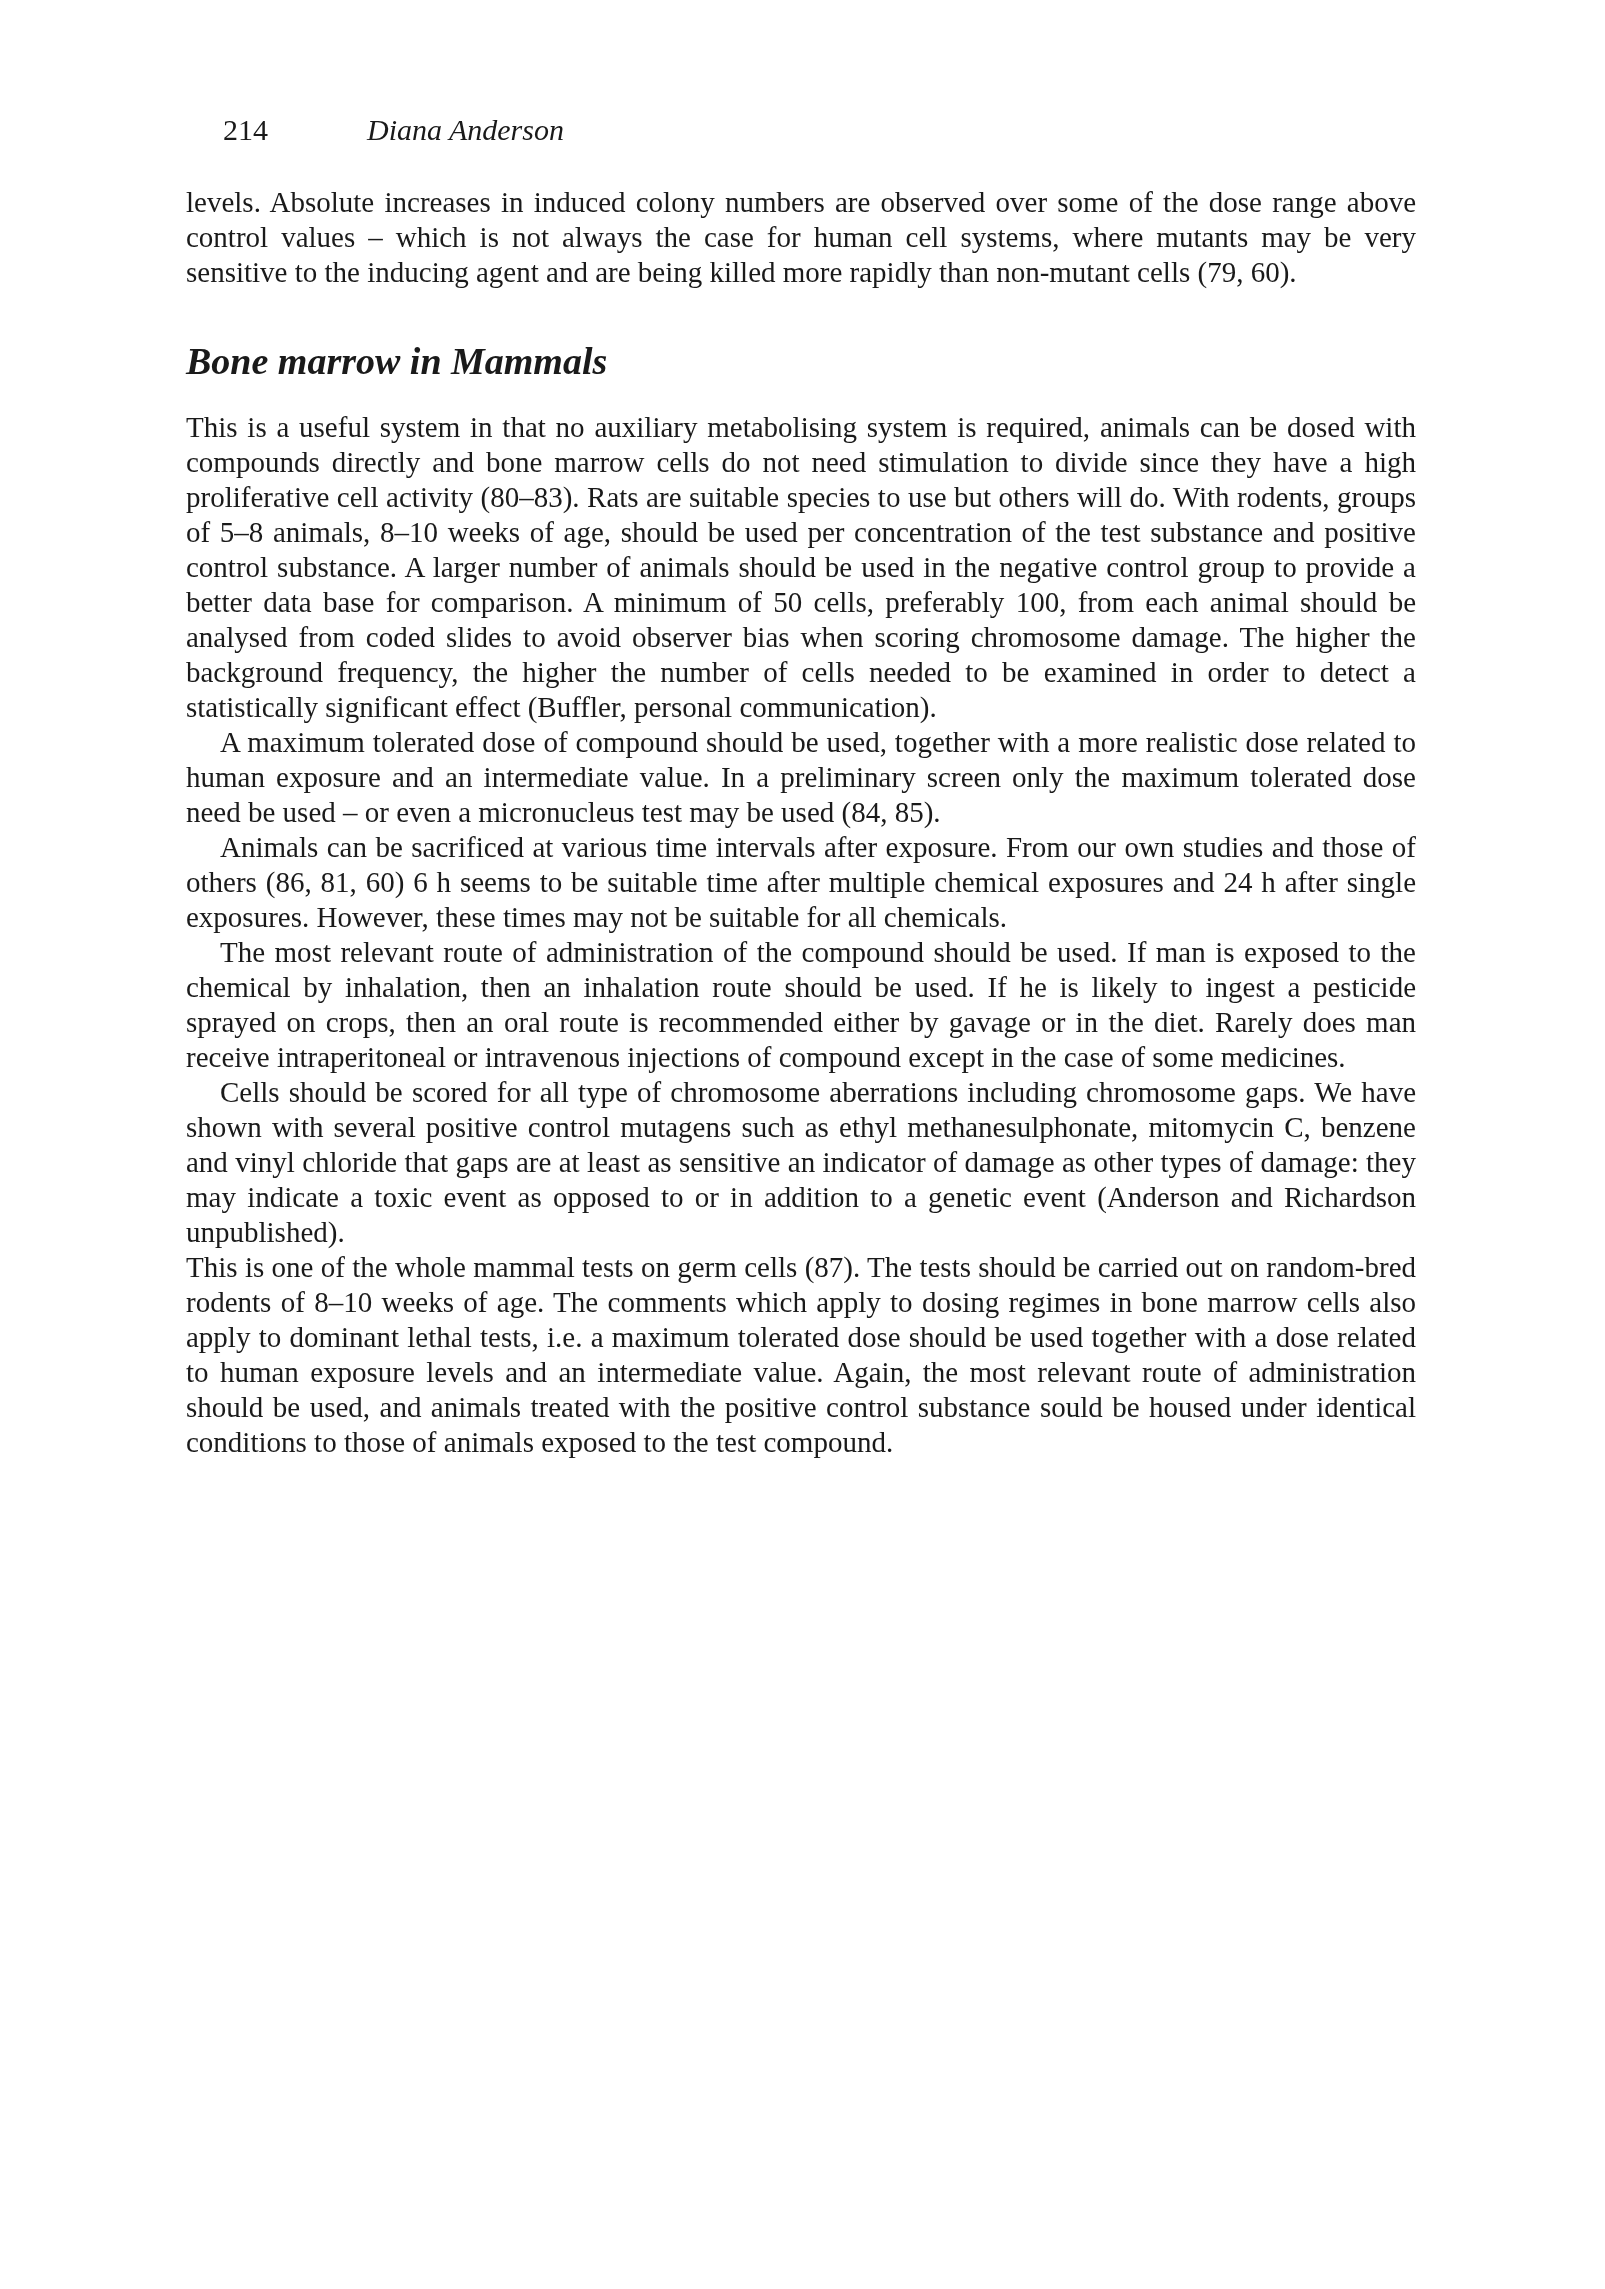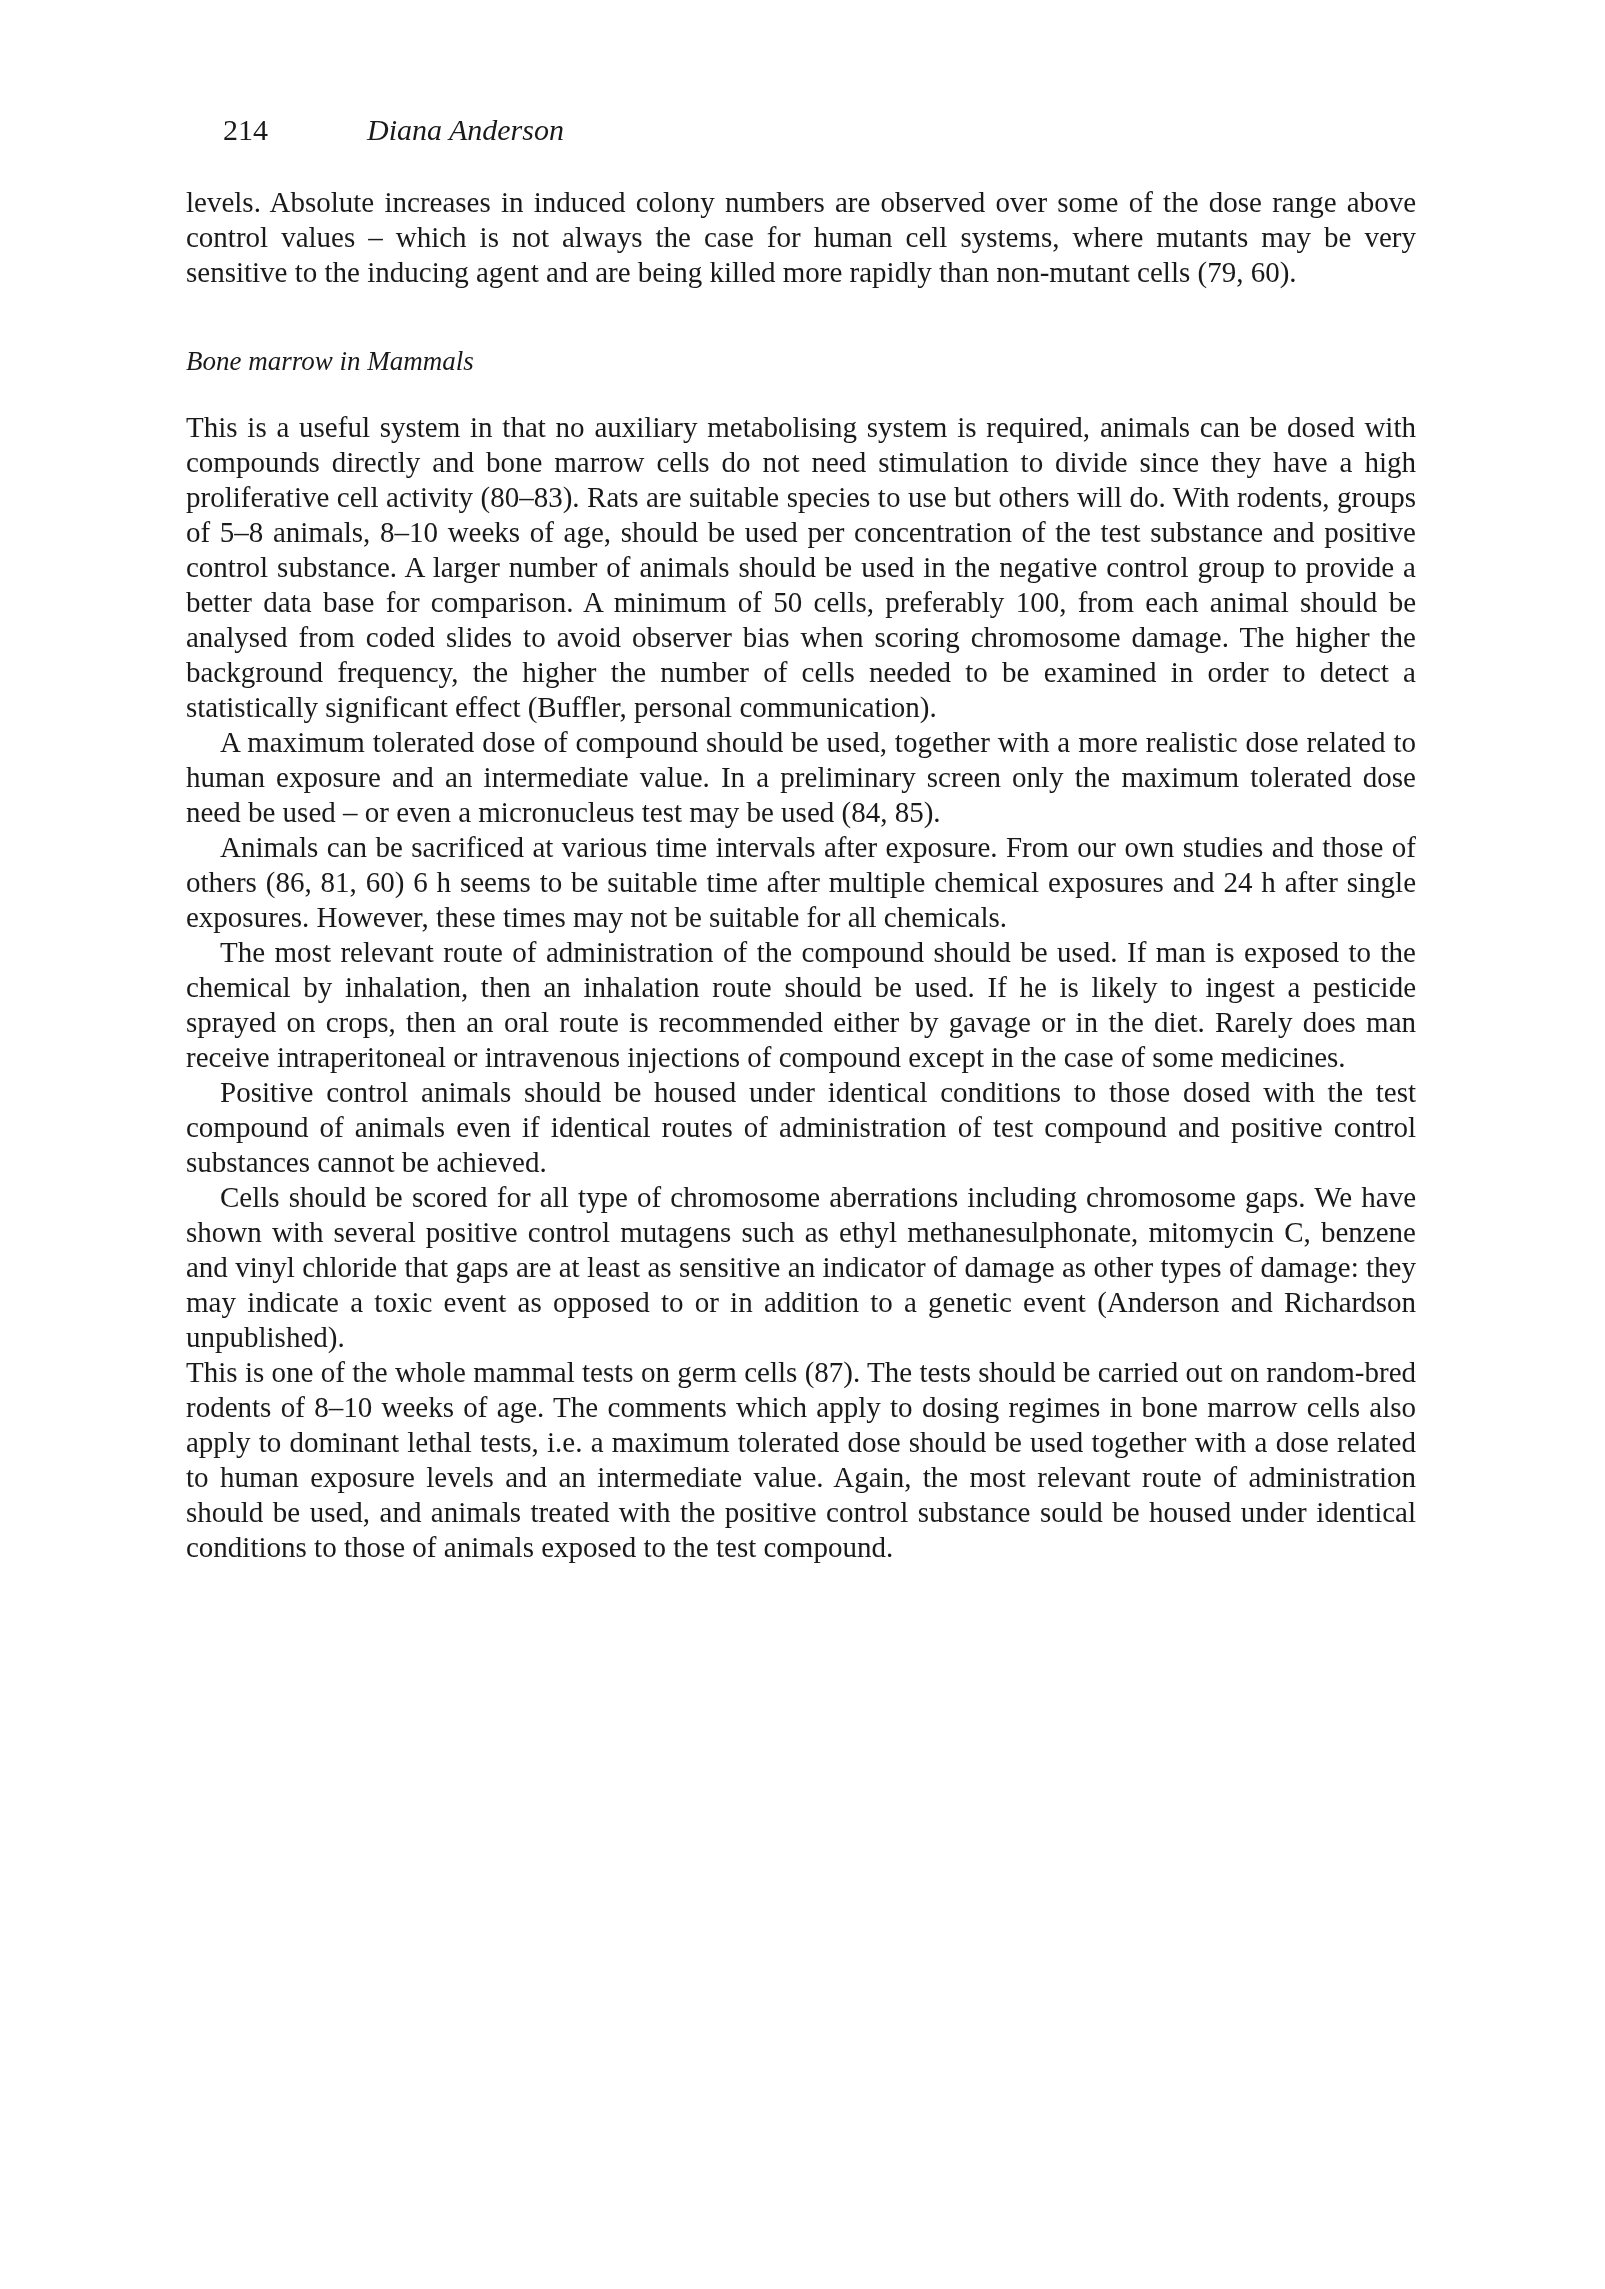--- a/index.html
+++ b/index.html
@@ -45,23 +45,23 @@
     hyphens: manual;
   }
   p.indent {
     text-indent: 34px;
   }
   p.first-in-section {
     text-indent: 0;
   }
   h2.section-heading {
     margin: 54px 0 32px 0;
-    font-size: 27px;
+    font-size: 38px;
     line-height: 34px;
-    font-weight: normal;
+    font-weight: bold;
     font-style: italic;
   }
 </style>
 </head>
 <body>
 
 <div class="page">
 
   <div class="running-head">
     <span class="page-number">214</span><span class="author">Diana Anderson</span>
@@ -70,21 +70,20 @@
   <section>
     <p class="first-in-section">levels. Absolute increases in induced colony numbers are observed over some of the dose range above control values – which is not always the case for human cell systems, where mutants may be very sensitive to the inducing agent and are being killed more rapidly than non-mutant cells (79, 60).</p>
   </section>
 
   <section>
     <h2 class="section-heading">Bone marrow in Mammals</h2>
     <p class="first-in-section">This is a useful system in that no auxiliary metabolising system is required, animals can be dosed with compounds directly and bone marrow cells do not need stimulation to divide since they have a high proliferative cell activity (80–83). Rats are suitable species to use but others will do. With rodents, groups of 5–8 animals, 8–10 weeks of age, should be used per concentration of the test substance and positive control substance. A larger number of animals should be used in the negative control group to provide a better data base for comparison. A minimum of 50 cells, preferably 100, from each animal should be analysed from coded slides to avoid observer bias when scoring chromosome damage. The higher the background frequency, the higher the number of cells needed to be examined in order to detect a statistically significant effect (Buffler, personal com­munication).</p>
     <p class="indent">A maximum tolerated dose of compound should be used, together with a more realistic dose related to human exposure and an intermediate value. In a preliminary screen only the maximum tolerated dose need be used – or even a micronucleus test may be used (84, 85).</p>
     <p class="indent">Animals can be sacrificed at various time intervals after exposure. From our own studies and those of others (86, 81, 60) 6 h seems to be suitable time after multiple chemi­cal exposures and 24 h after single exposures. However, these times may not be suitable for all chemicals.</p>
     <p class="indent">The most relevant route of administration of the compound should be used. If man is exposed to the chemical by inhalation, then an inhalation route should be used. If he is likely to ingest a pesticide sprayed on crops, then an oral route is recommended either by gavage or in the diet. Rarely does man receive intraperitoneal or intravenous injections of compound except in the case of some medicines.</p>
-    <p class="indent">Positive control animals should be housed under identical conditions to those dosed with the test compound of animals even if identical routes of administration of test com­pound and positive control substances cannot be achieved.</p>
     <p class="indent">Cells should be scored for all type of chromosome aberrations including chromosome gaps. We have shown with several positive control mutagens such as ethyl methane­sulphonate, mitomycin C, benzene and vinyl chloride that gaps are at least as sensitive an indicator of damage as other types of damage: they may indicate a toxic event as opposed to or in addition to a genetic event (Anderson and Richardson unpublished).</p>
   </section>
 
   <section>
     <p class="first-in-section">This is one of the whole mammal tests on germ cells (87). The tests should be carried out on random-bred rodents of 8–10 weeks of age. The comments which apply to dosing regimes in bone marrow cells also apply to dominant lethal tests, i.e. a maximum tolerated dose should be used together with a dose related to human exposure levels and an inter­mediate value. Again, the most relevant route of administration should be used, and animals treated with the positive control substance sould be housed under identical conditions to those of animals exposed to the test compound.</p>
   </section>
 
 </div>
 
 

